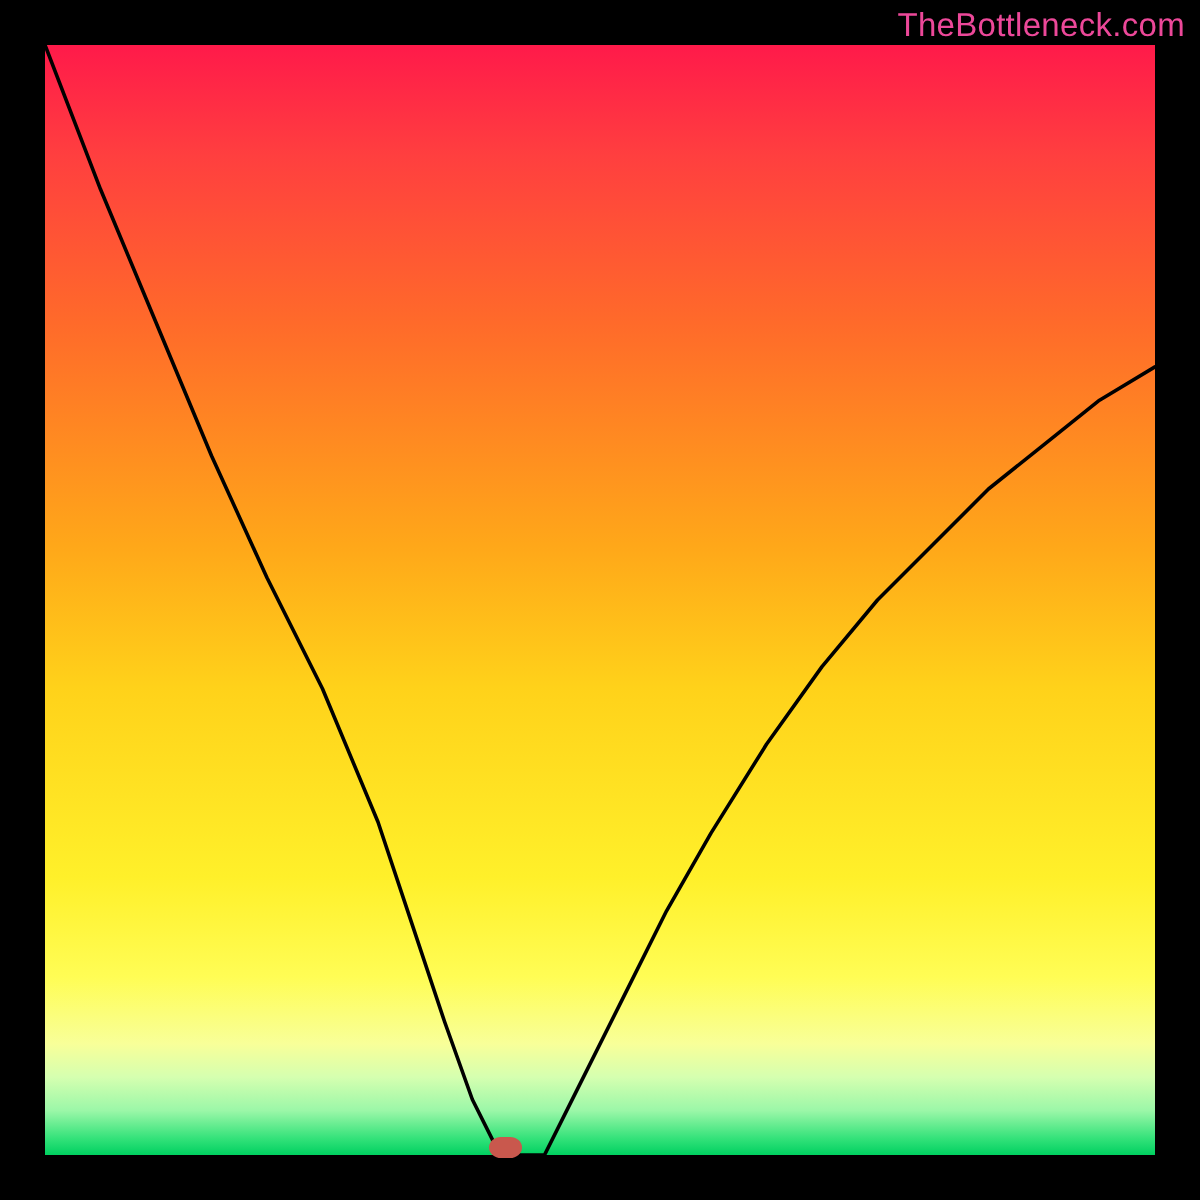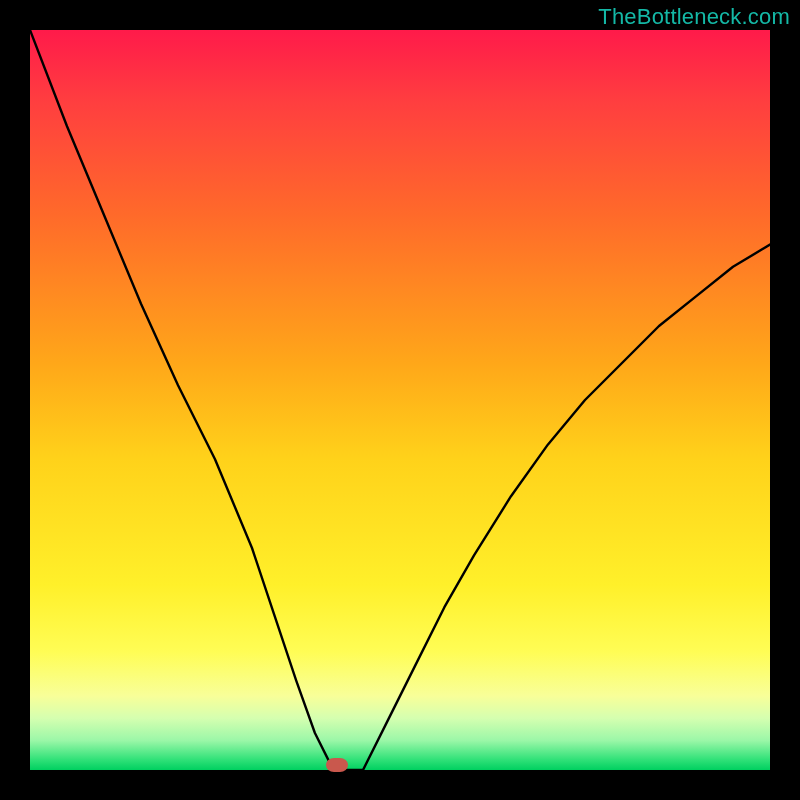--- a/index.html
+++ b/index.html
@@ -35,21 +35,21 @@
       #d5ffb0 93%,
       #9bf7a8 96%,
       #34e27a 98.5%,
       #00d060 100%
     );
   }
   .watermark {
     position: absolute;
     top: 4px;
     right: 10px;
-    color: #14b8a6;
+    color: #ec4899;
     font-size: 22px;
     font-weight: 500;
     letter-spacing: 0.2px;
     user-select: none;
   }
   svg.curve {
     position: absolute;
     left: 0;
     top: 0;
     width: 100%;

